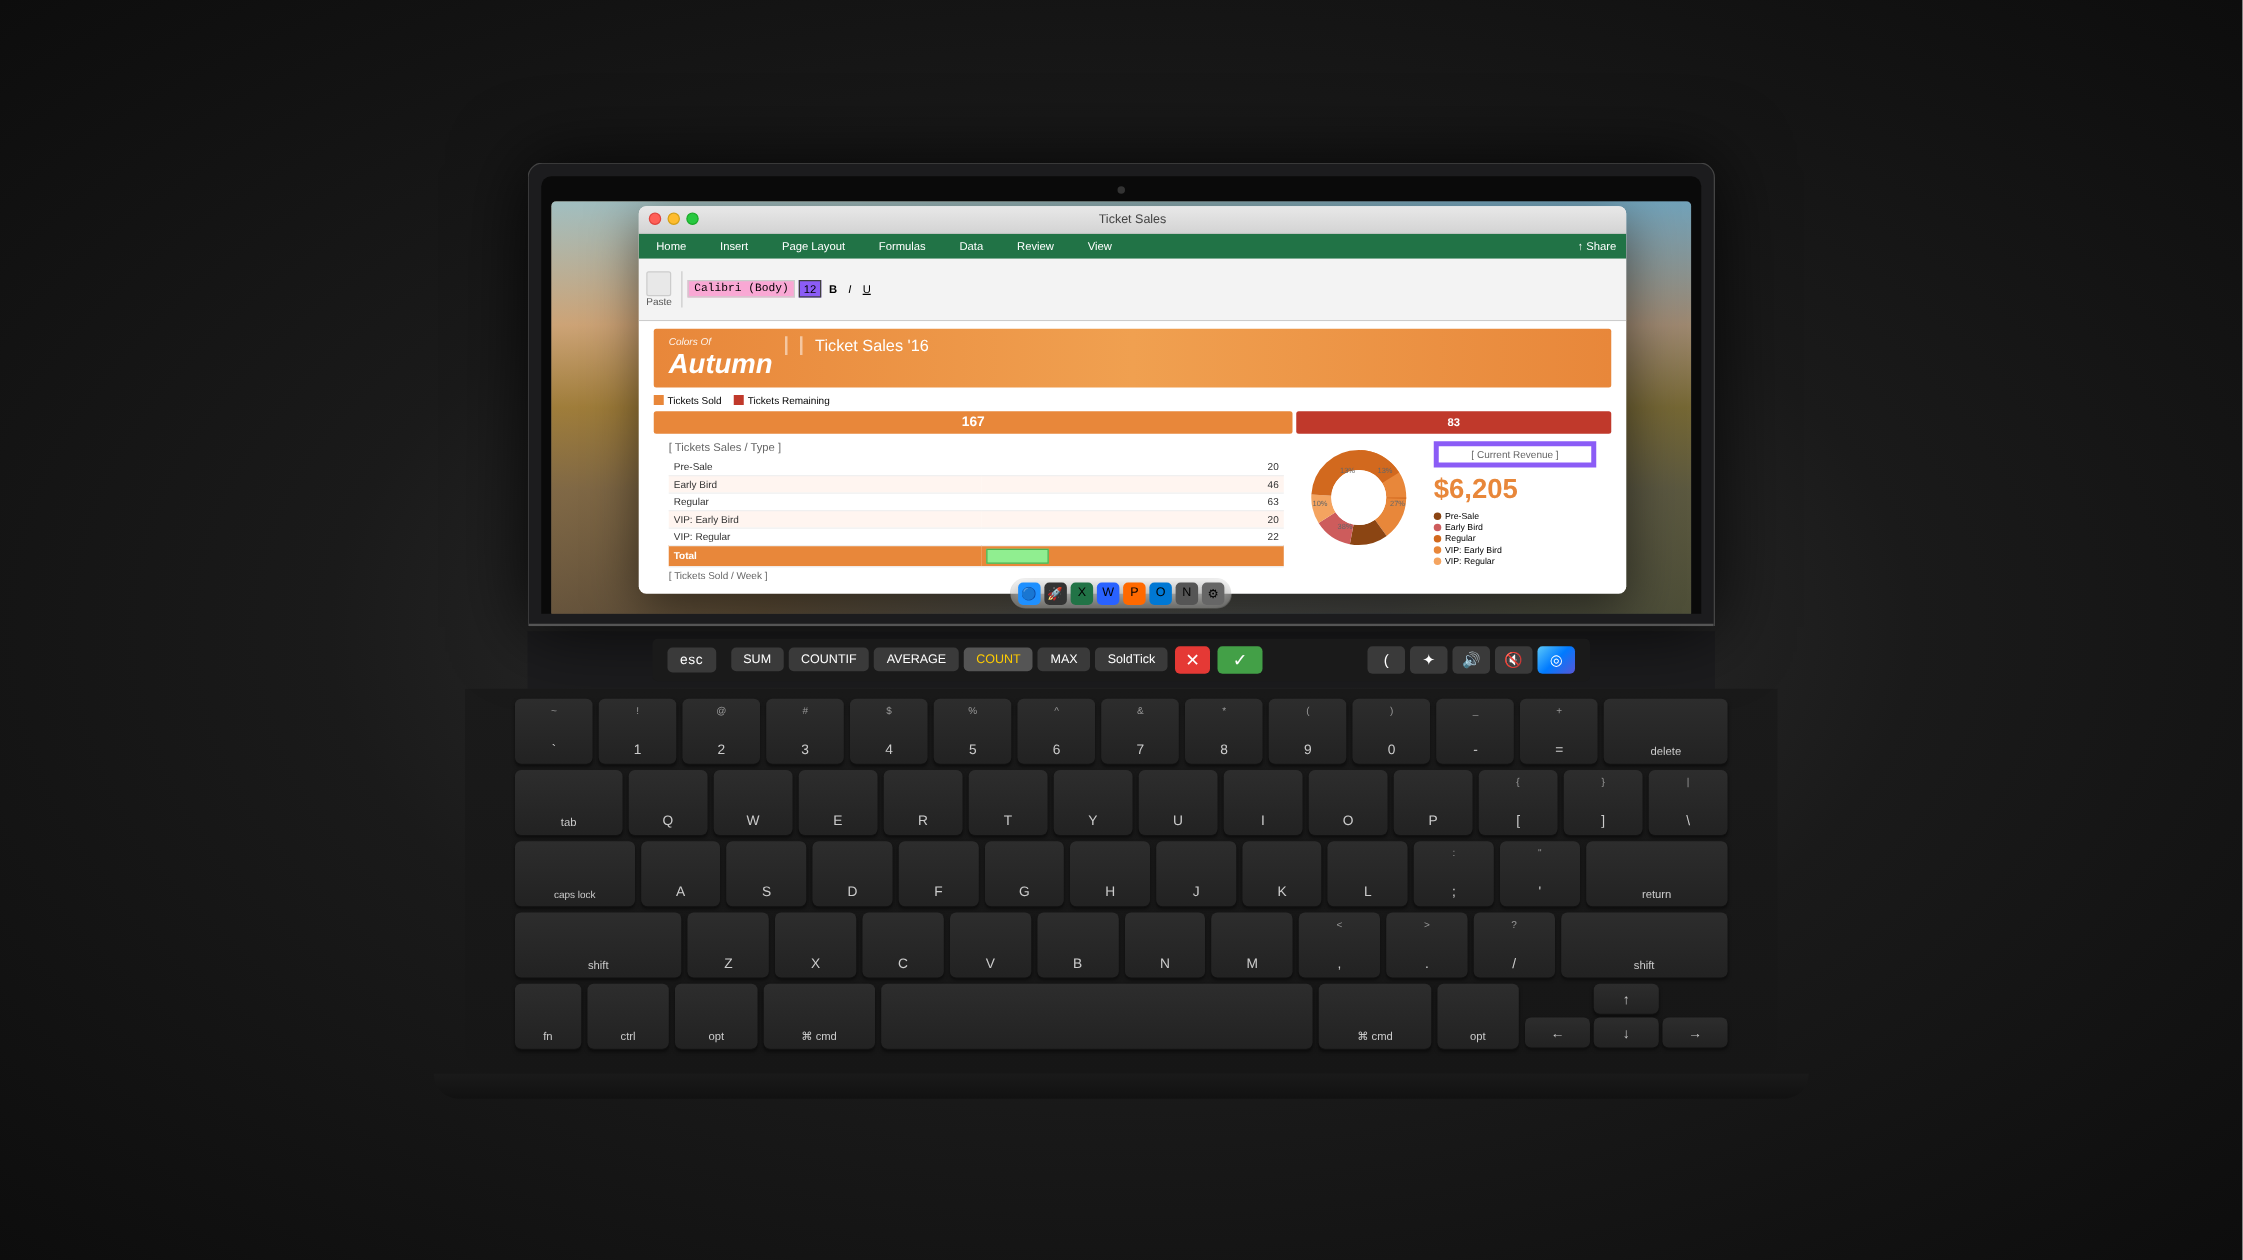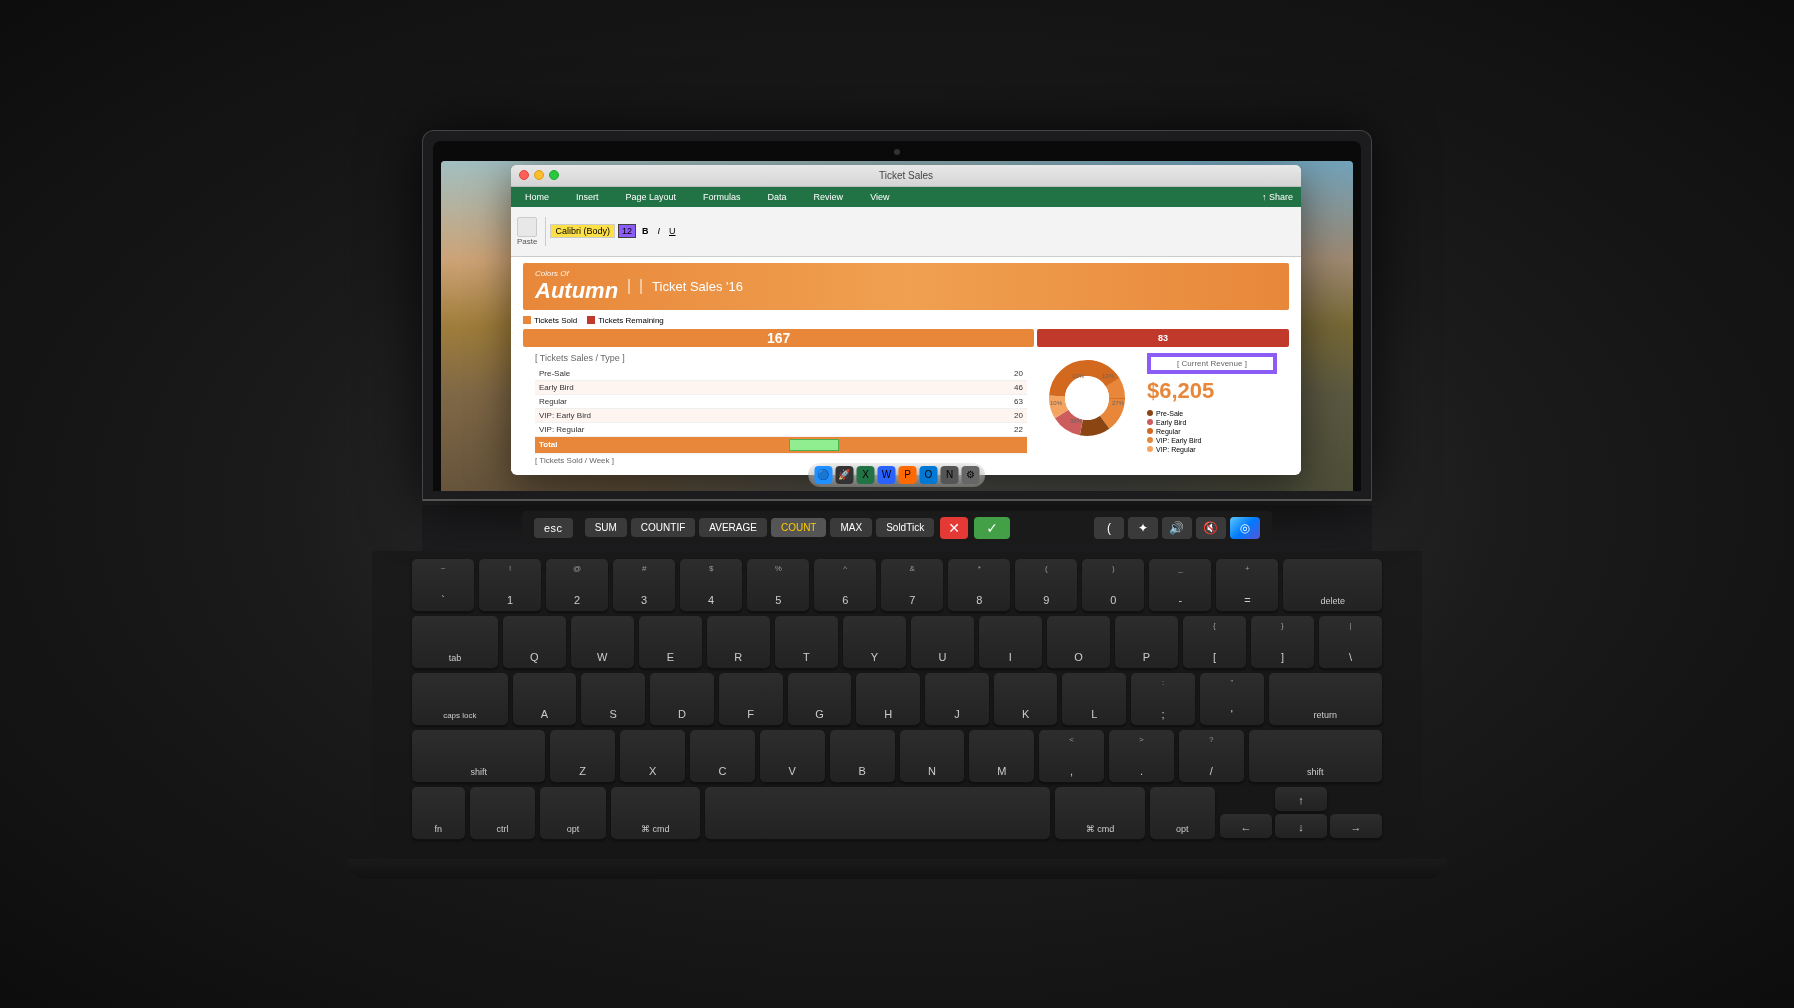--- a/index.html
+++ b/index.html
@@ -169,21 +169,21 @@
     .dashboard {
       padding: 6px 12px;
       background: #fff;
     }
 
     .dash-header {
       background: linear-gradient(90deg, #e8873a 0%, #f0a050 50%, #e8873a 100%);
       padding: 6px 12px;
       border-radius: 2px;
       display: flex;
-      align-items: center;
+      align-items: flex-start;
       gap: 10px;
       margin-bottom: 6px;
     }
 
     .dash-title-small {
       font-size: 8px;
       color: rgba(255,255,255,0.9);
       font-style: italic;
     }
 
@@ -226,21 +226,21 @@
       gap: 3px;
     }
 
     .bar-sold {
       background: #e8873a;
       border-radius: 2px;
       display: flex;
       align-items: center;
       justify-content: center;
       color: #fff;
-      font-size: 14px;
+      font-size: 11px;
       font-weight: bold;
     }
 
     .bar-remaining {
       background: #c0392b;
       border-radius: 2px;
       display: flex;
       align-items: center;
       justify-content: center;
       color: #fff;
@@ -587,21 +587,21 @@
           </div>
 
           <div class="excel-toolbar">
             <div style="display:flex; align-items:center; gap:4px; border-right:1px solid #ccc; padding-right:8px;">
               <div style="text-align:center; font-size:8px; color:#555;">
                 <div style="width:20px; height:20px; background:#e8e8e8; border:1px solid #ccc; border-radius:2px;"></div>
                 <div>Paste</div>
               </div>
             </div>
             <div style="display:flex; align-items:center; gap:3px; font-size:9px;">
-              <span style="background:#fde047; border:1px solid #ccc; padding:1px 4px; font-size:9px;">Calibri (Body)</span>
+              <span style="background:#f9a8d4; border:1px solid #ccc; padding:1px 4px; font-size:9px;font-family:Liberation Mono, monospace;">Calibri (Body)</span>
               <span style="background:#8b5cf6; border:1px solid #404040; padding:1px 3px; font-size:9px;">12</span>
               <span style="font-weight:bold; padding:1px 3px; font-size:9px;">B</span>
               <span style="font-style:italic; padding:1px 3px; font-size:9px;">I</span>
               <span style="text-decoration:underline; padding:1px 3px; font-size:9px;">U</span>
             </div>
           </div>
 
 
           <div class="dashboard">
 

